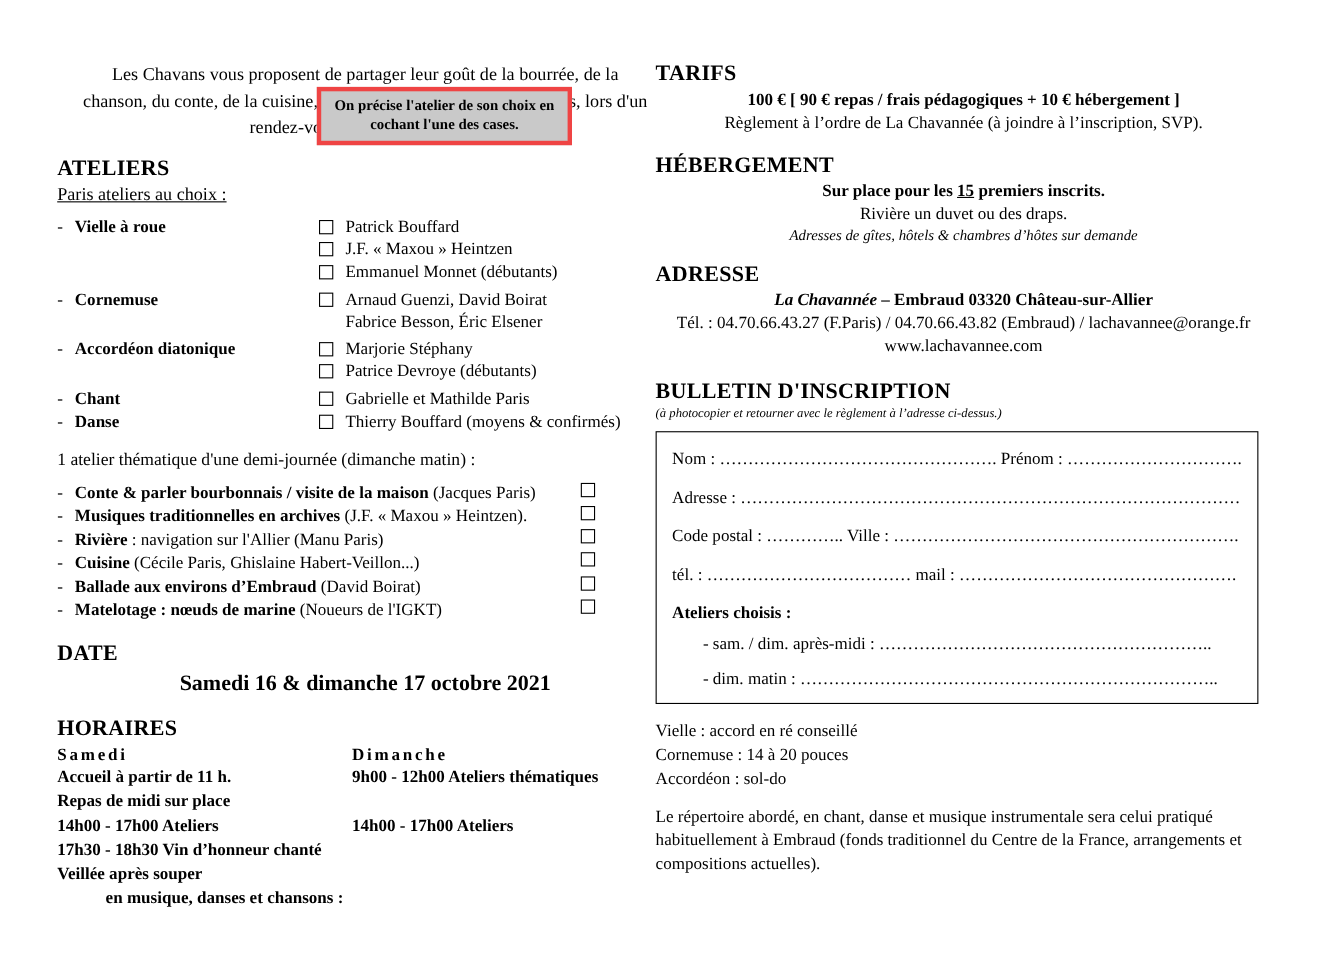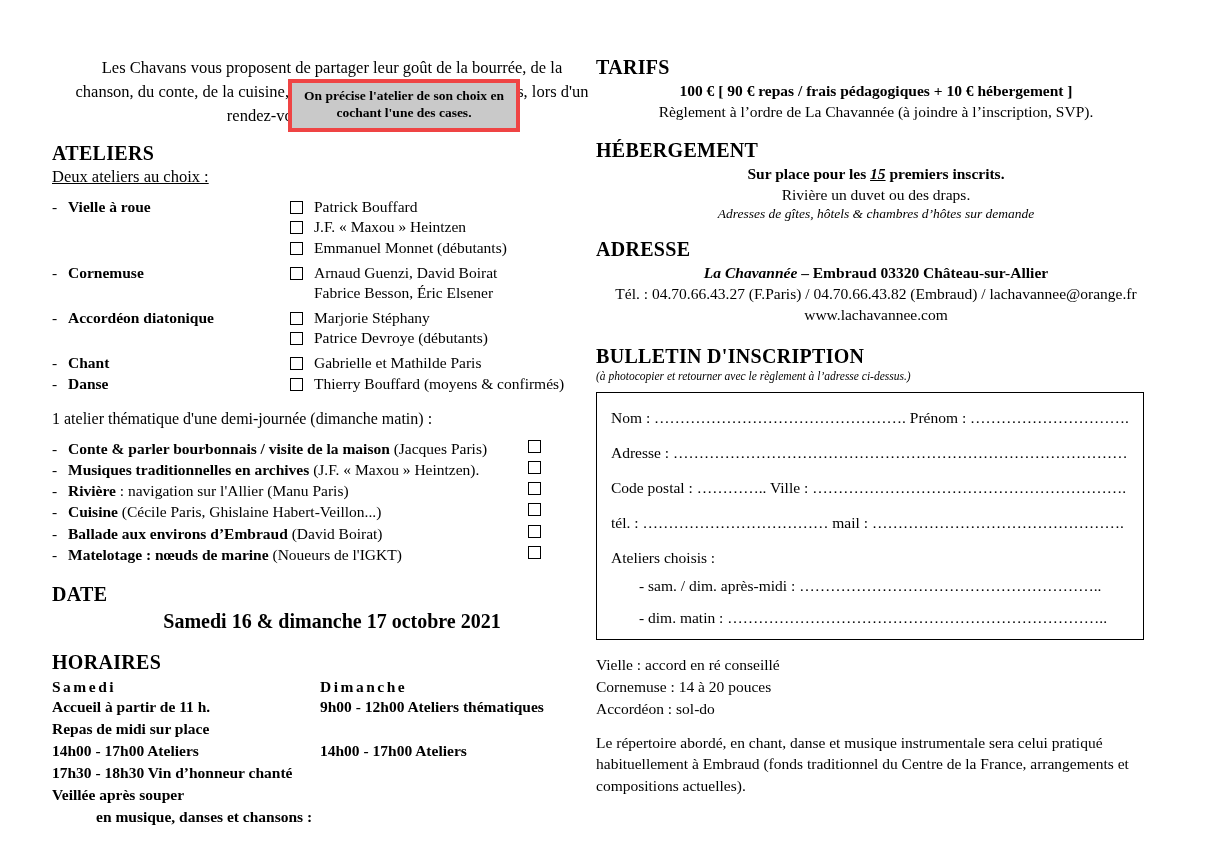--- a/index.html
+++ b/index.html
@@ -173,37 +173,37 @@
     margin-top: 14px;
     font-size: 15.5px;
     line-height: 1.4;
   }
   .para {
     margin-top: 12px;
     font-size: 15.5px;
     line-height: 1.4;
     text-align: left;
   }
-  .u { text-decoration: underline; font-style: italic; }
+  .u { text-decoration: underline; }
 </style>
 </head>
 <body>
 
 <div class="page">
 
   <div class="col-left">
 
     <div class="intro">
       <div>Les Chavans vous proposent de partager leur goût de la bourrée, de la</div>
       <div>chanson, du conte, de la cuisine, de la rivière et autres réjouissances, lors d'un</div>
       <div>rendez-vous annuel, en octobre.</div>
     </div>
 
     <h2 class="sect">ATELIERS</h2>
-    <div class="underline">Deux ateliers au choix :</div>
+    <div class="underline">Paris ateliers au choix :</div>
 
 
     <div>
       <div class="wk-row">
         <span class="dash">-</span>
         <span class="wk-name">Vielle à roue</span>
         <span class="chkcell"><span class="chk"></span></span>
         <span class="people">Patrick Bouffard</span>
       </div>
       <div class="subrow">
@@ -342,21 +342,21 @@
     <div class="center r-line">www.lachavannee.com</div>
 
     <h2 class="sect rt" style="margin-top:20px;">BULLETIN D'INSCRIPTION</h2>
     <div class="tiny-ital">(à photocopier et retourner avec le règlement à l’adresse ci-dessus.)</div>
 
     <div class="formbox">
       <div class="fl">Nom : …………………………………………. Prénom : ………………………….</div>
       <div class="fl">Adresse : ……………………………………………………………………………….</div>
       <div class="fl">Code postal : ………….. Ville : …………………………………………………….</div>
       <div class="fl">tél. : ……………………………… mail : ………………………………………….</div>
-      <div class="fl last" style="font-weight:normal;">Ateliers choisis :</div>
+      <div class="fl last" style="font-weight:bold;">Ateliers choisis :</div>
       <div class="fl" style="padding-left:28px;margin-bottom:14px;">-   sam. / dim. après-midi : …………………………………………………..</div>
       <div class="fl" style="padding-left:28px;margin-bottom:0;">-   dim. matin : ………………………………………………………………..</div>
     </div>
 
     <div class="notes">
       <div>Vielle : accord en ré conseillé</div>
       <div>Cornemuse : 14 à 20 pouces</div>
       <div>Accordéon : sol-do</div>
     </div>
 

